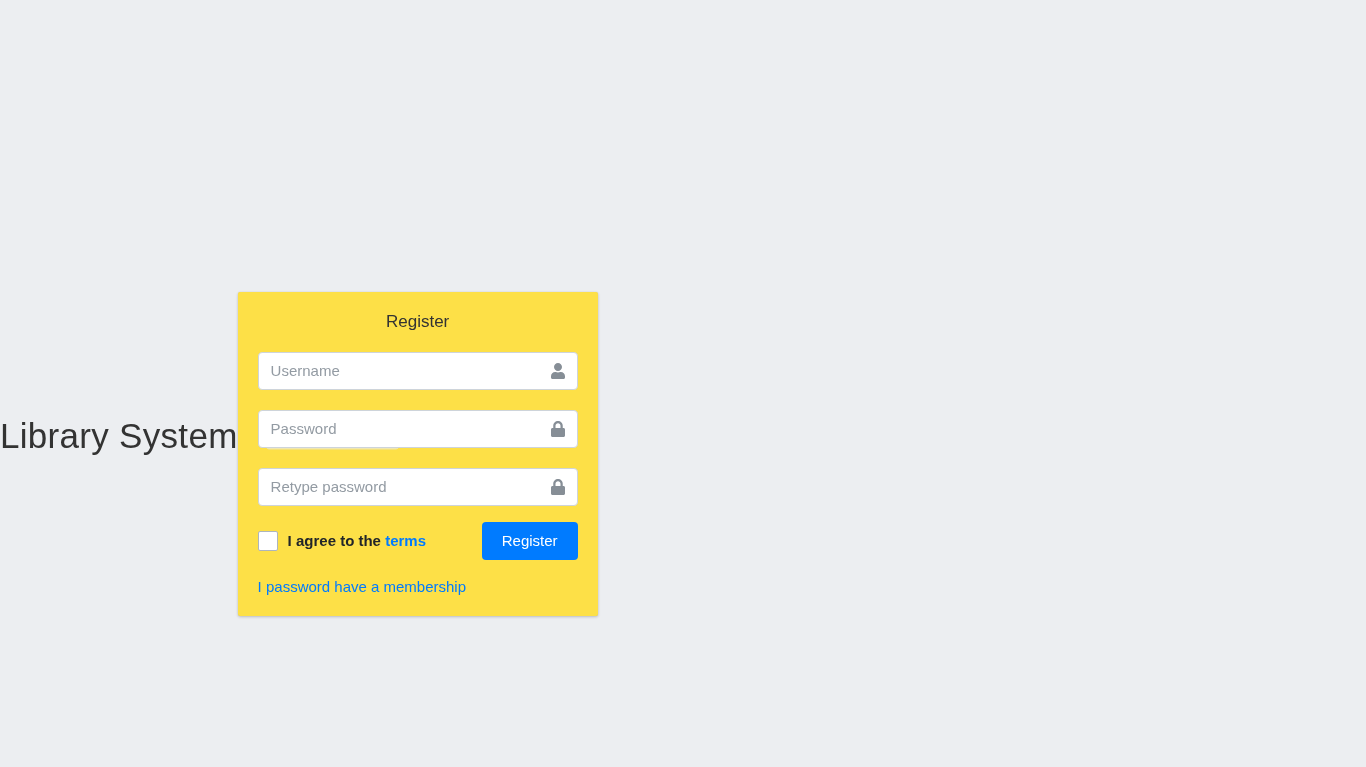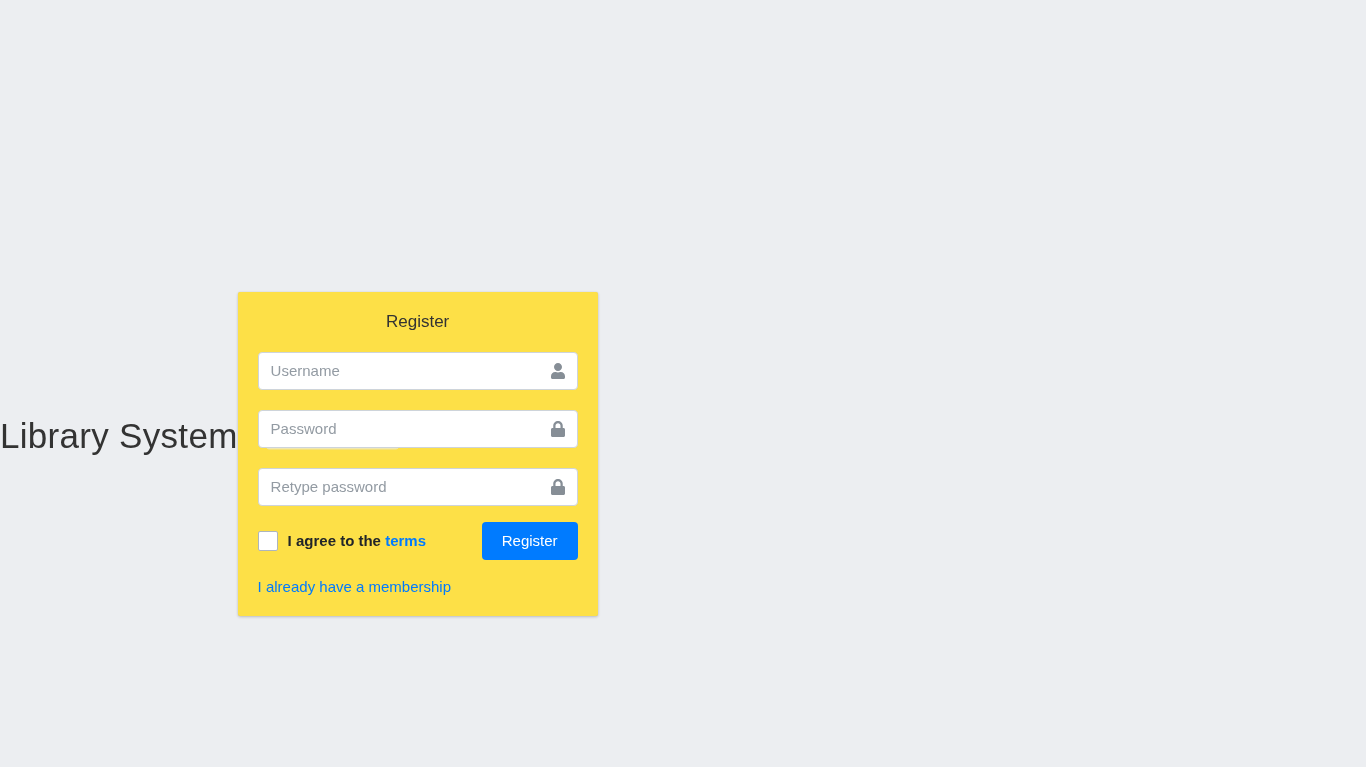--- a/index.html
+++ b/index.html
@@ -198,16 +198,16 @@
     <div class="actions-row">
       <label class="check-wrap">
         <input type="checkbox" class="checkbox" style="">
         <span>
           <span>I agree to the </span><a class="terms-link">terms</a>
         </span>
       </label>
       <button class="btn-primary">Register</button>
     </div>
 
-    <a class="alt-link">I already have a membership</a>
+    <a class="alt-link">I password have a membership</a>
 
   </div>
 </div>
 
 </body></html>

